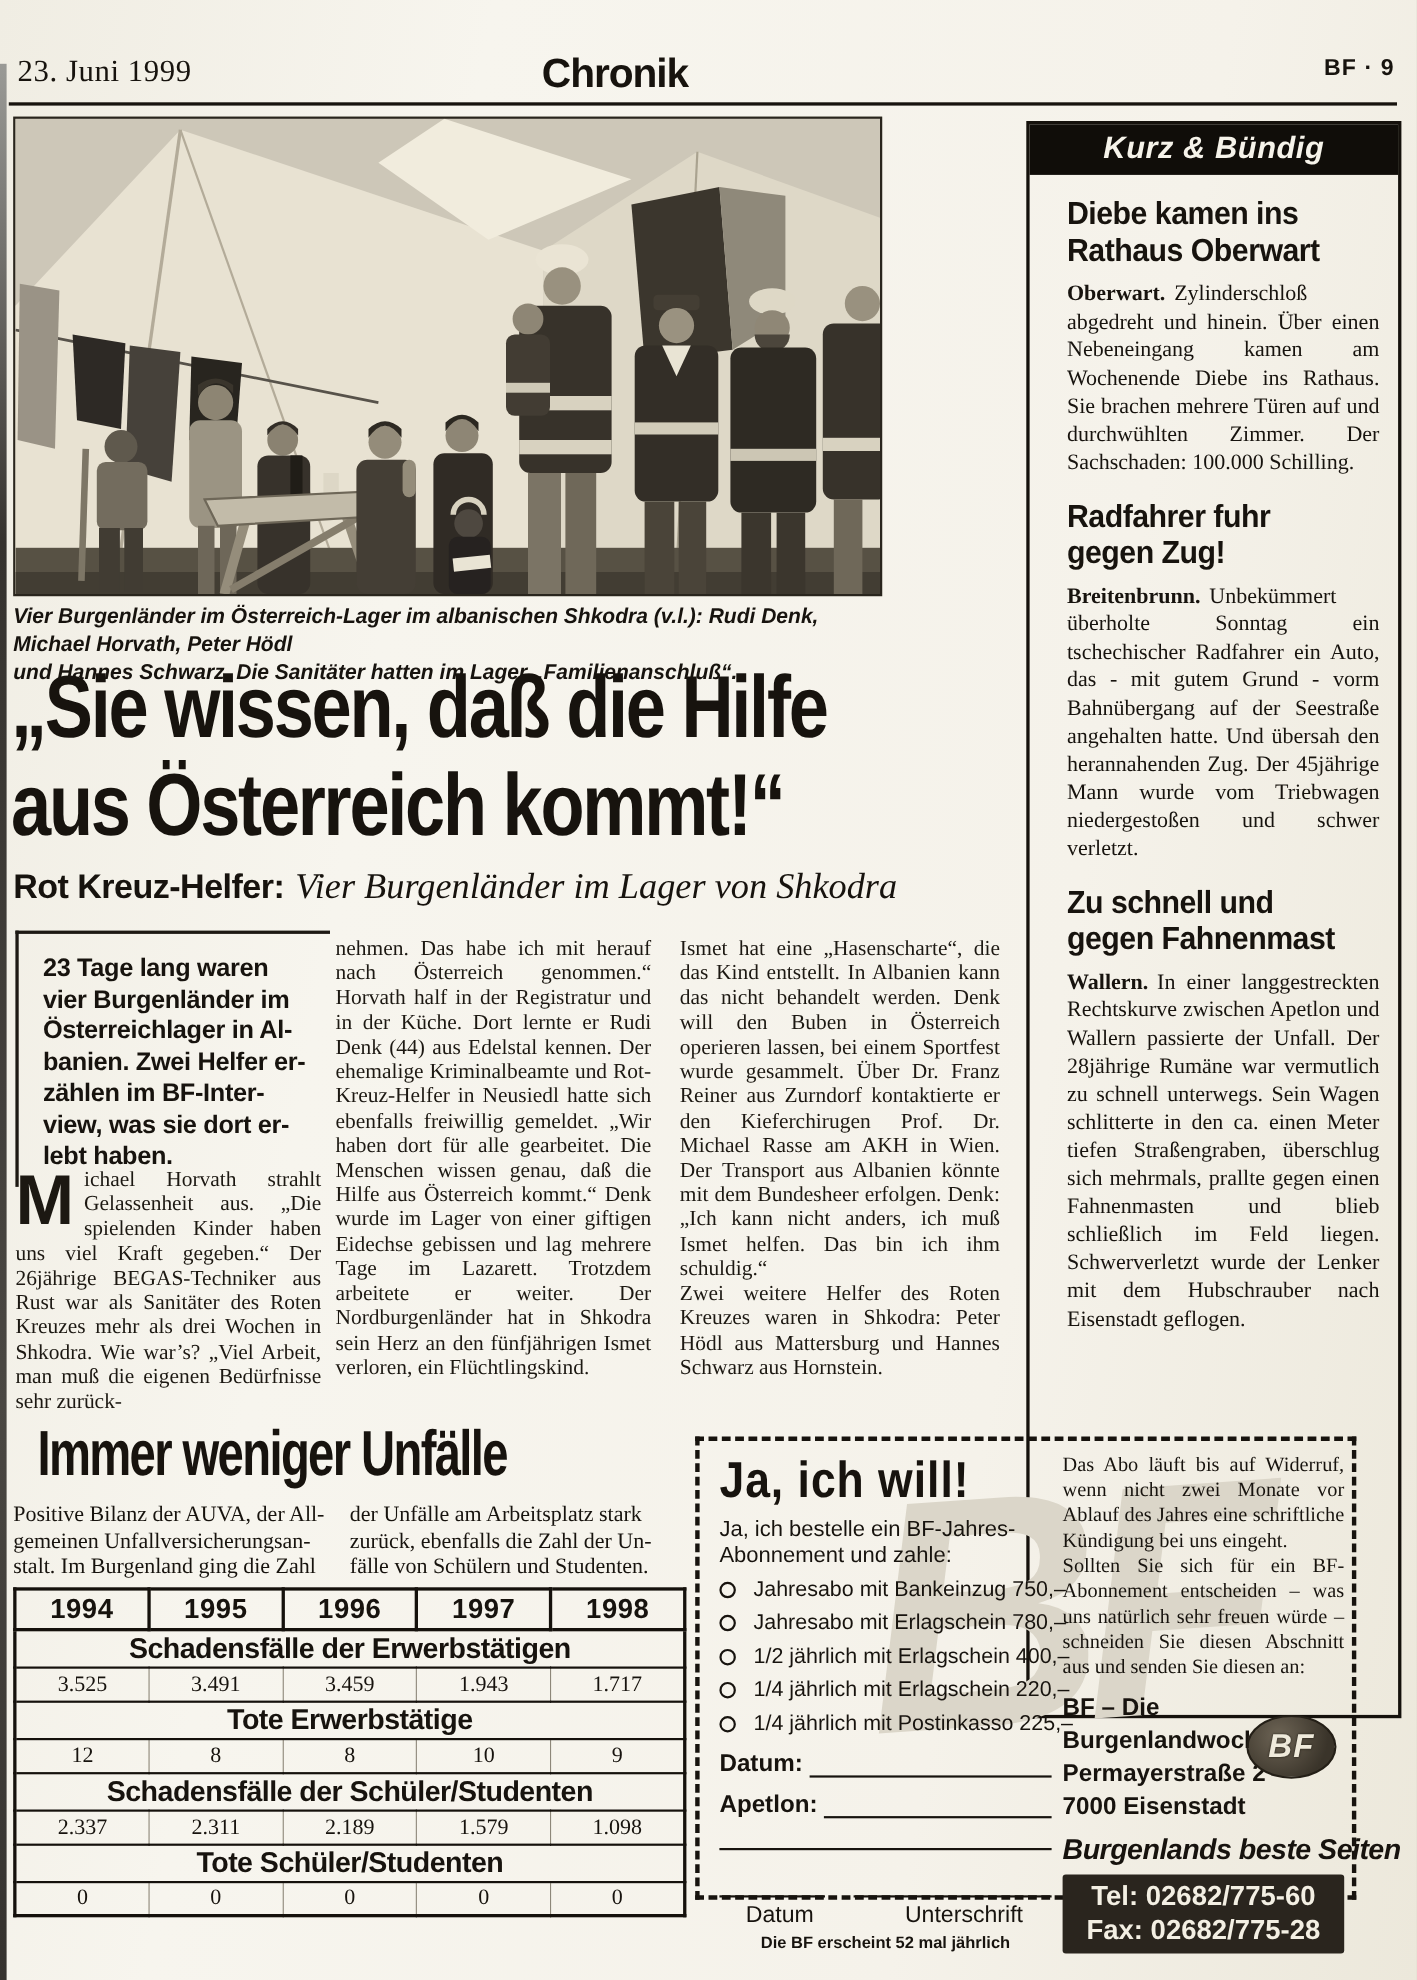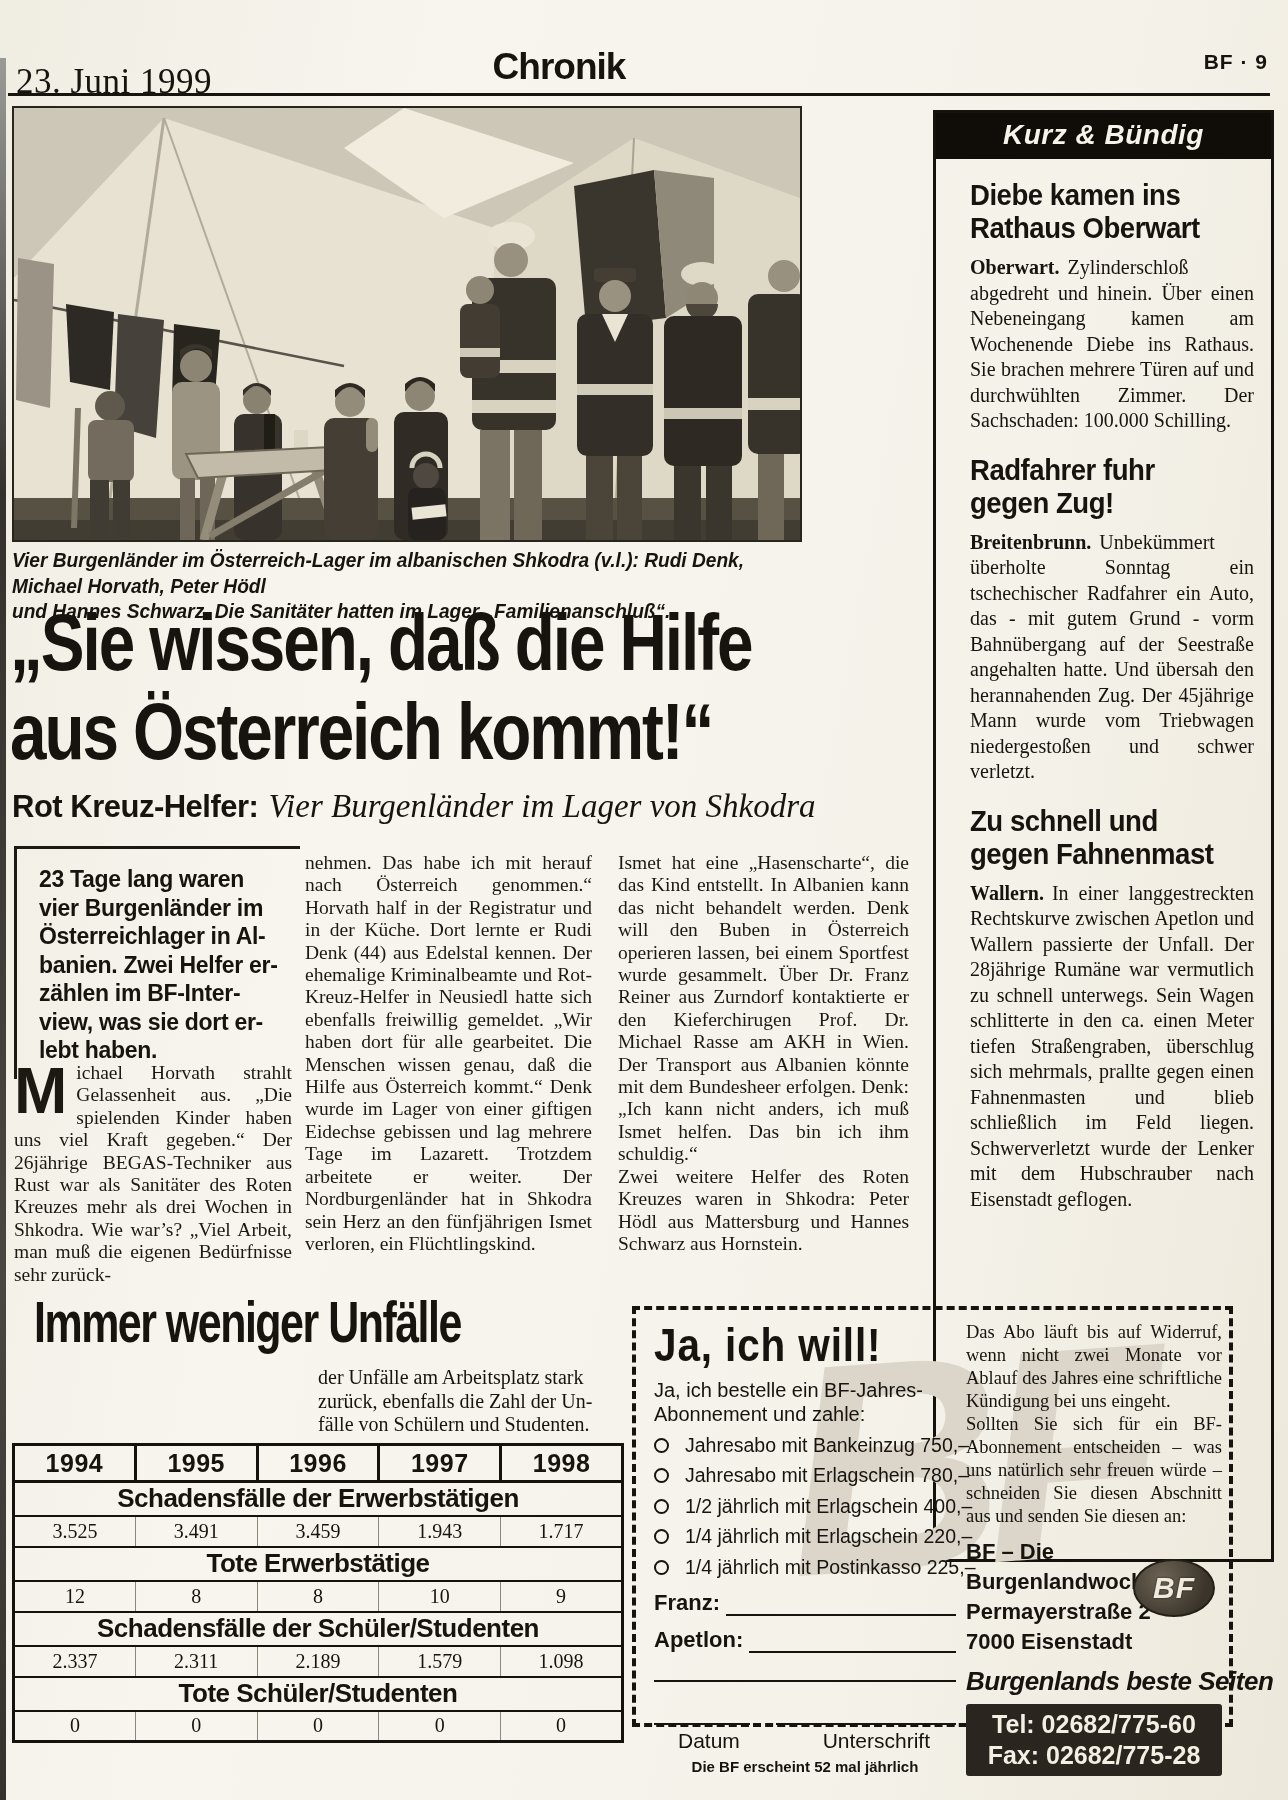--- a/index.html
+++ b/index.html
@@ -7,21 +7,21 @@
   #page {
     position:relative; width:1288px; height:1800px; overflow:hidden;
     background:linear-gradient(100deg,#f0ede3,#f7f5ee 28%,#f5f2ea 70%,#ece8db);
     font-family:"Liberation Sans",sans-serif; color:#17130e;
   }
   .scan-edge{position:absolute;left:0;top:58px;width:6px;height:1742px;
     background:linear-gradient(#9a9a96,#35322e 25%,#4a4742 70%,#35322e);}
   .serif{font-family:"Liberation Serif",serif;}
 
   
-  .m-date{position:absolute;left:16px;top:50px;font-family:"Liberation Serif",serif;font-size:35px;letter-spacing:0.5px;margin-top:12px;}
+  .m-date{position:absolute;left:16px;top:50px;font-family:"Liberation Serif",serif;font-size:28px;letter-spacing:0.5px;}
   .m-section{position:absolute;left:0;right:170px;top:46px;text-align:center;font-weight:bold;font-size:37px;letter-spacing:-1px;}
   .m-page{position:absolute;right:20px;top:50px;font-weight:bold;font-size:21px;letter-spacing:1px;text-align:center;}
   .m-rule{position:absolute;left:8px;top:93px;width:1262px;height:3px;background:#17130e;}
 
   
   .photo{position:absolute;left:12px;top:106px;width:790px;height:436px;border:2px solid #29251d;background:#cdc7b8;}
   .photo svg{display:block;width:100%;height:100%;}
   .caption{position:absolute;left:12px;top:548px;width:802px;font-weight:bold;font-style:italic;
     font-size:19.5px;line-height:25.5px;white-space:pre-line;transform:scaleX(.98);transform-origin:left top;}
 
@@ -219,20 +219,23 @@
       <p class="story-body"><span class="story-lead">Breitenbrunn.</span><span>Unbekümmert überholte Sonntag ein tschechischer Radfahrer ein Auto, das - mit gutem Grund - vorm Bahnübergang auf der Seestraße angehalten hatte. Und übersah den herannahenden Zug. Der 45jährige Mann wurde vom Triebwagen niedergestoßen und schwer verletzt.</span></p>
     </div>
     <div class="story">
       <h3 class="story-head">Zu schnell und
 gegen Fahnenmast</h3>
       <p class="story-body"><span class="story-lead">Wallern.</span><span>In einer langgestreckten Rechtskurve zwischen Apetlon und Wallern passierte der Unfall. Der 28jährige Rumäne war vermutlich zu schnell unterwegs. Sein Wagen schlitterte in den ca. einen Meter tiefen Straßengraben, überschlug sich mehrmals, prallte gegen einen Fahnenmasten und blieb schließlich im Feld liegen. Schwerverletzt wurde der Lenker mit dem Hubschrauber nach Eisenstadt geflogen.</span></p>
     </div>
   </aside>
 
   <h2 class="acc-head">Immer weniger Unfälle</h2>
+  <p class="acc-intro acc-i1">Positive Bilanz der AUVA, der All-
+gemeinen Unfallversicherungsan-
+stalt. Im Burgenland ging die Zahl</p>
   <p class="acc-intro acc-i2">der Unfälle am Arbeitsplatz stark
 zurück, ebenfalls die Zahl der Un-
 fälle von Schülern und Studenten.</p>
 
   <table class="acc-table">
     <tbody>
         <tr class="yr">
       <td>1994</td>
       <td>1995</td>
       <td>1996</td>
@@ -302,21 +305,21 @@
         </div>
       <div class="opt">
           <span class="radio"></span>
           <span>1/4 jährlich mit Erlagschein 220,–</span>
         </div>
       <div class="opt">
           <span class="radio"></span>
           <span>1/4 jährlich mit Postinkasso 225,–</span>
         </div>
       <div class="fieldrow">
-          <span>Franz:</span>
+          <span>Datum:</span>
           <span class="line"></span>
         </div>
       <div class="fieldrow">
           <span>Apetlon:</span>
           <span class="line"></span>
         </div>
       <div class="blankline"></div>
       <div class="sigrow">
           <span class="l1"></span>
           <span class="l2"></span>

